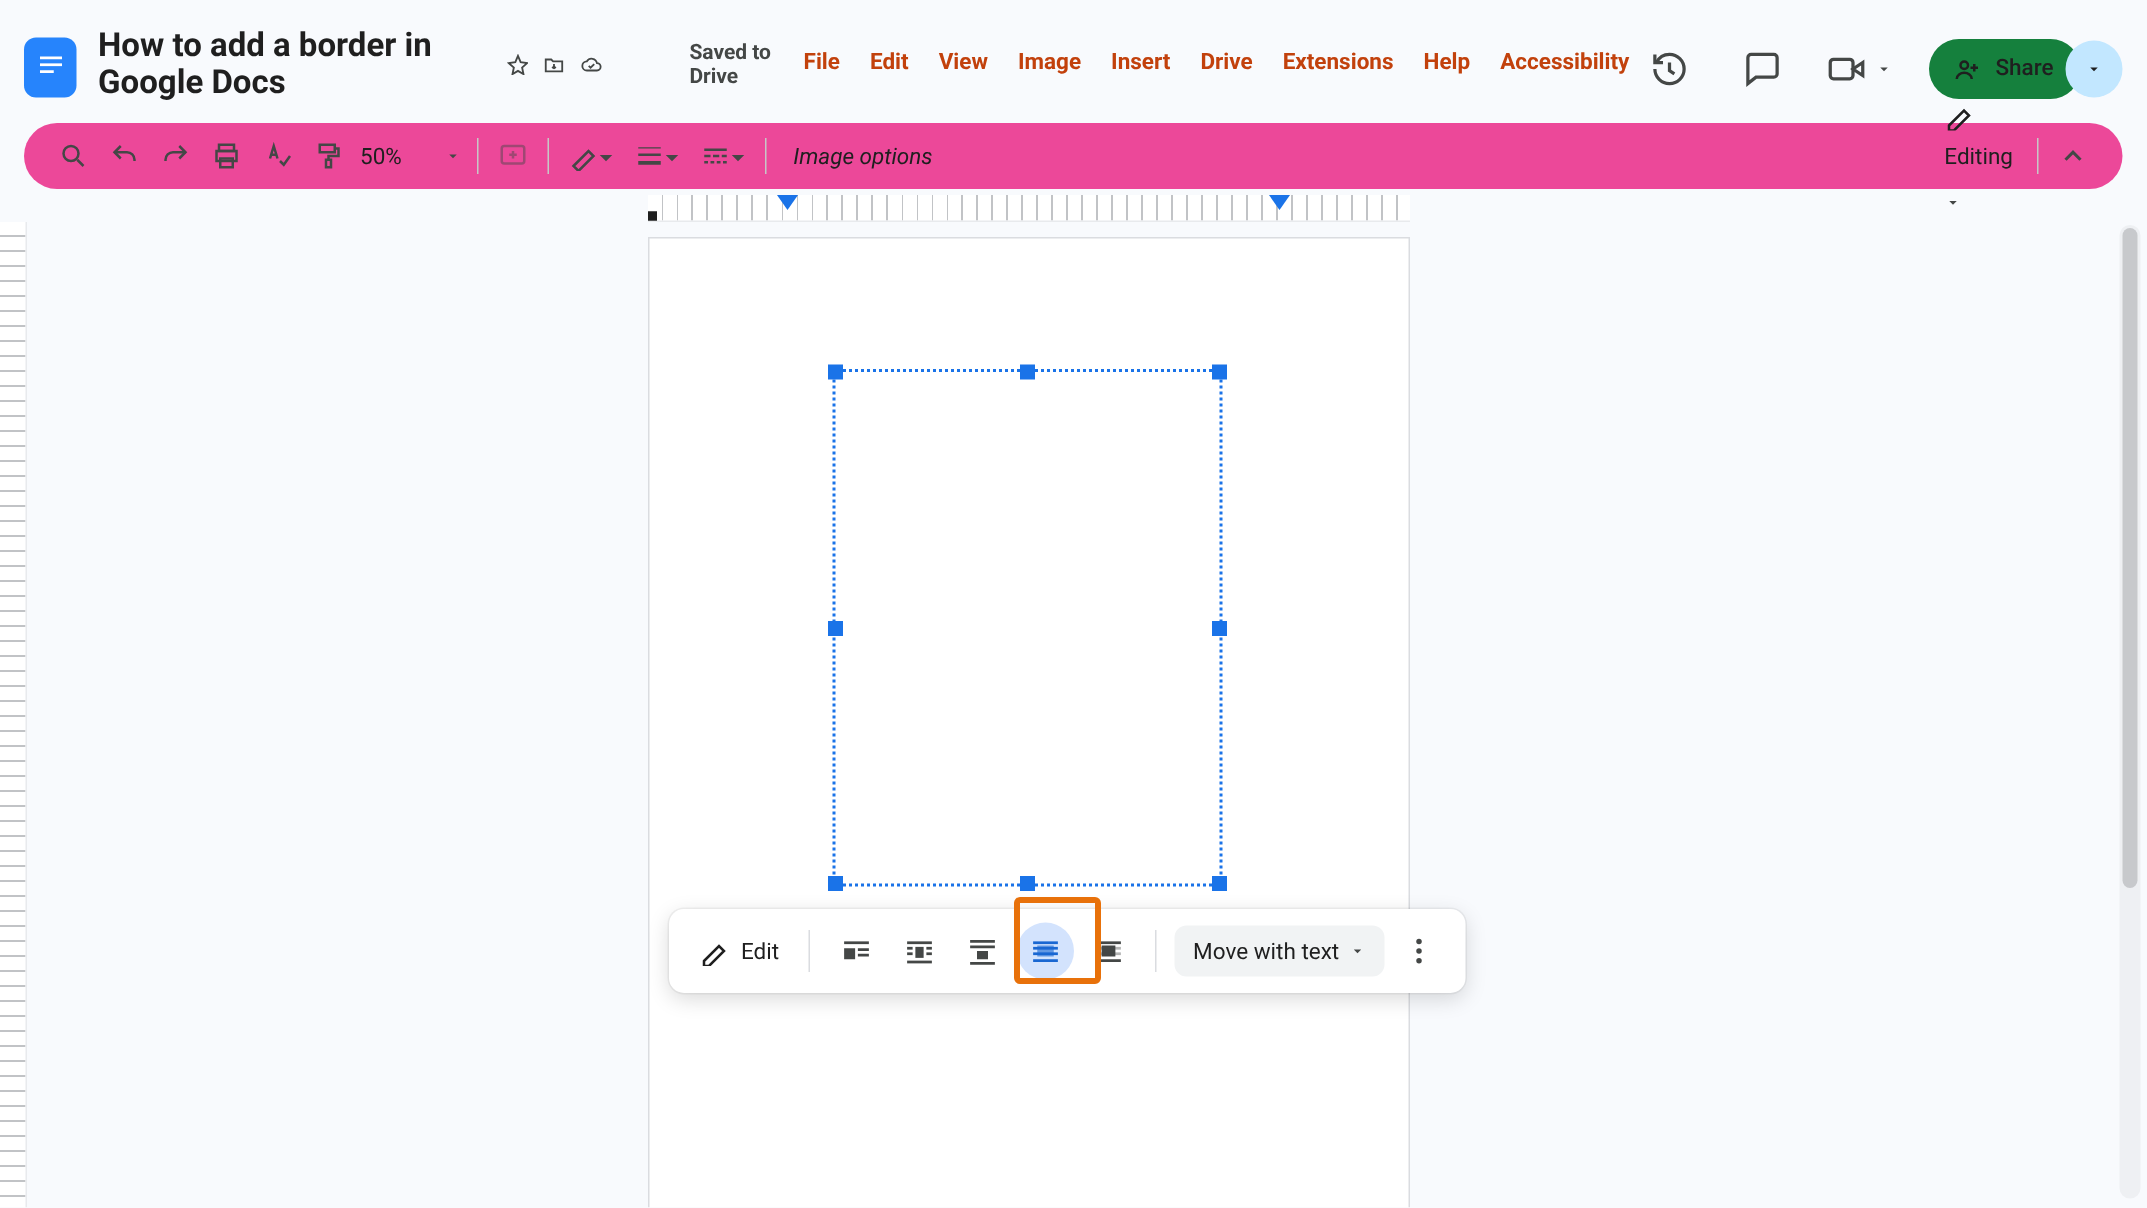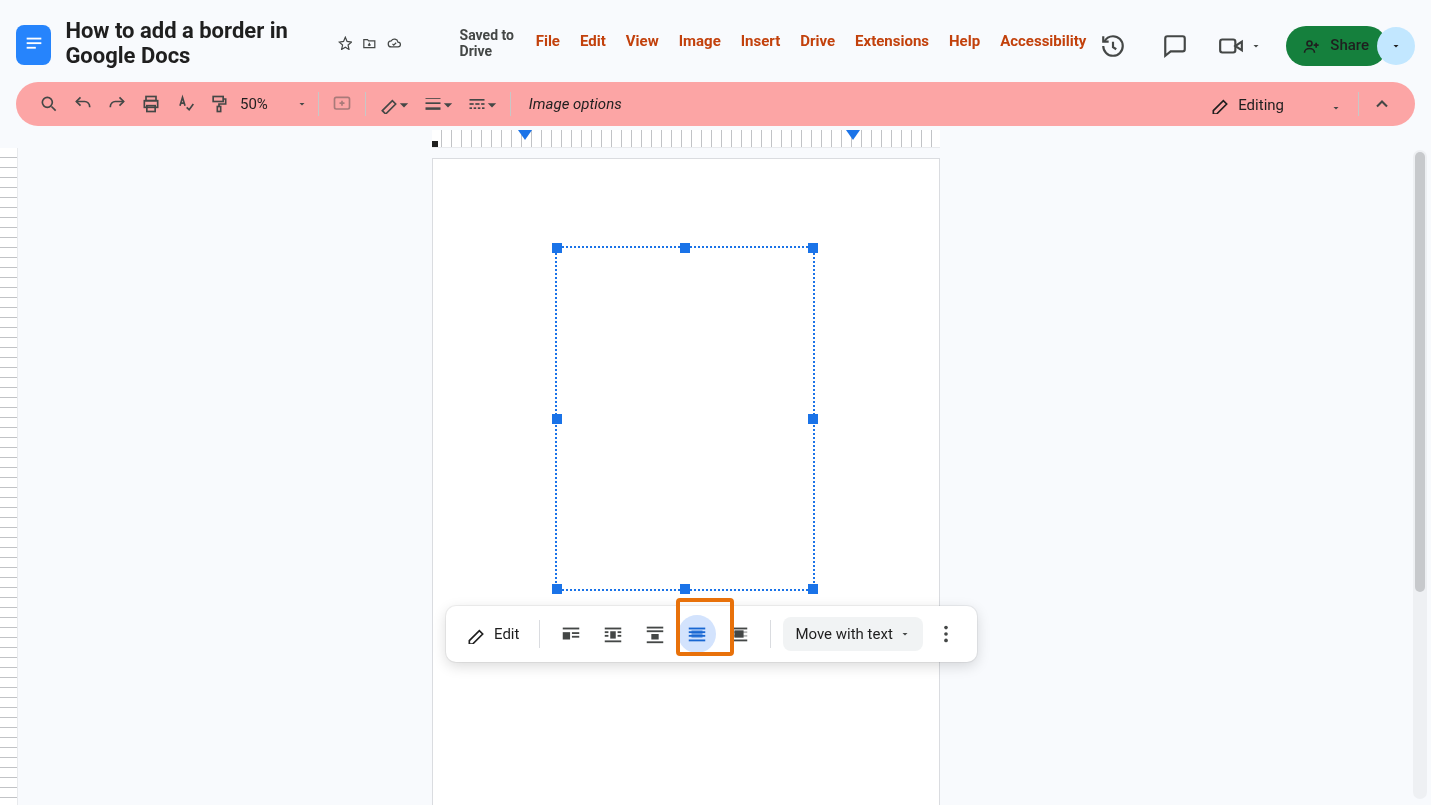--- a/index.html
+++ b/index.html
@@ -45,38 +45,38 @@
     display: flex; gap: 8px;
     font-size: 15px; font-weight: 500;
   }
   .share-drop {
     background:#c2e7ff; border-radius:50%; width:38px; height:38px;
     display:flex; align-items:center; justify-content:center; margin-left:-10px;
   }
   
   .toolbar-wrap { padding: 0 16px; height: 52px; display:flex; align-items:center;}
   .toolbar {
-    background: #fca5a5;
+    background: #ec4899;
     border-radius: 26px;
     height: 44px;
     display: flex;
     align-items: center;
     padding: 0 16px;
     gap: 0;
     width: 100%;
   }
   .tb-btn { width: 34px; height: 34px; border-radius: 6px; display:flex; align-items:center; justify-content:center; color:#444746; position:relative;}
   .tb-btn svg { width: 20px; height: 20px; }
   .tb-sep { width: 1px; height: 24px; background: #c7c7c7; margin: 0 6px; }
   .zoom { display:flex; align-items:center; gap:4px; padding:0 4px; font-size:15px; color:#1f1f1f;}
   .drop-carat { width:12px; height:12px; }
   .image-options { font-size:15px; color:#1f1f1f; padding:0 12px;font-style:italic; }
   .editing-btn {
-    display:flex; align-items:flex-end; gap:8px; font-size:15px; color:#1f1f1f;
-    padding:0 10px; margin-left:auto;
+    display:flex; align-items:flex-start; gap:8px; font-size:15px; color:#1f1f1f;
+    padding:0 10px; margin-left:auto;flex-direction:column;
   }
   
   .workspace {
     position: relative;
     height: calc(805px - 78px - 52px);
     display: flex;
   }
   .outline-btn {
     position:absolute; left:44px; top:56px;
     width:36px; height:36px; border-radius:50%;

